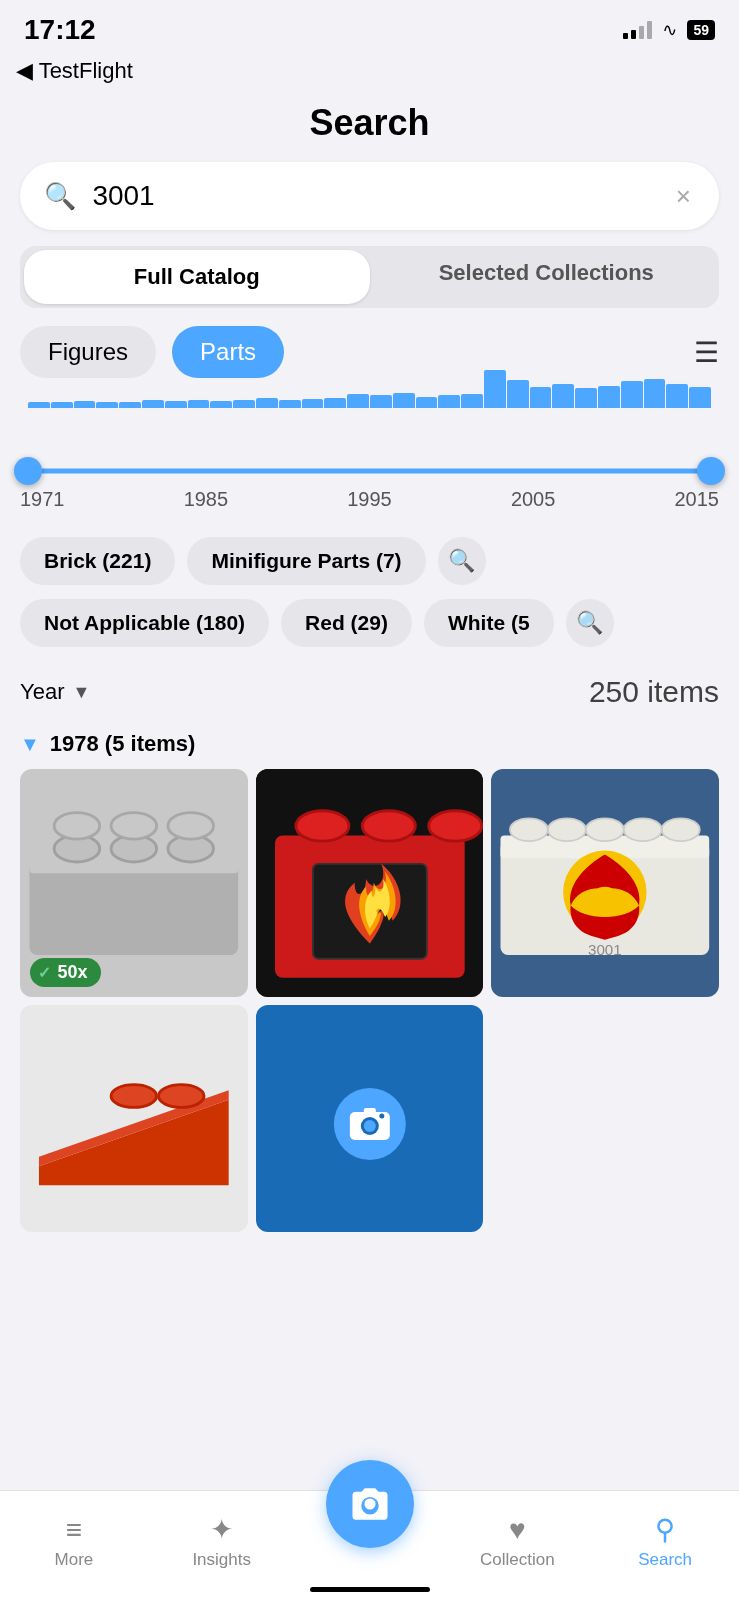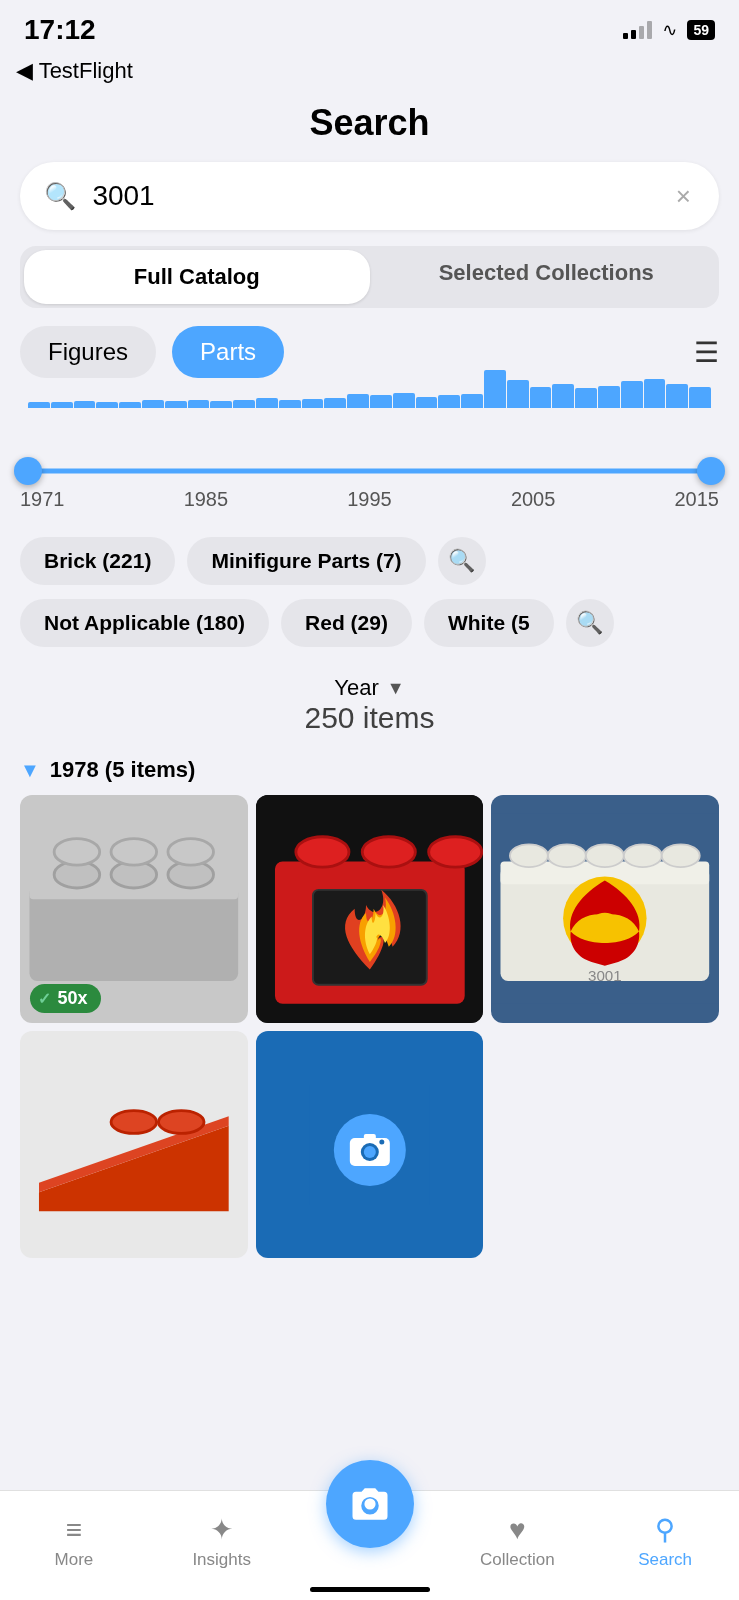--- a/index.html
+++ b/index.html
@@ -252,21 +252,20 @@
       cursor: pointer;
       flex-shrink: 0;
     }
 
     
     .sort-row {
       display: flex;
       align-items: center;
       justify-content: space-between;
       padding: 14px 20px 8px 20px;
-      flex-direction: column;
     }
     .sort-dropdown {
       display: flex;
       align-items: center;
       gap: 8px;
       font-size: 22px;
       color: #000;
       cursor: pointer;
     }
     .sort-dropdown .arrow {

